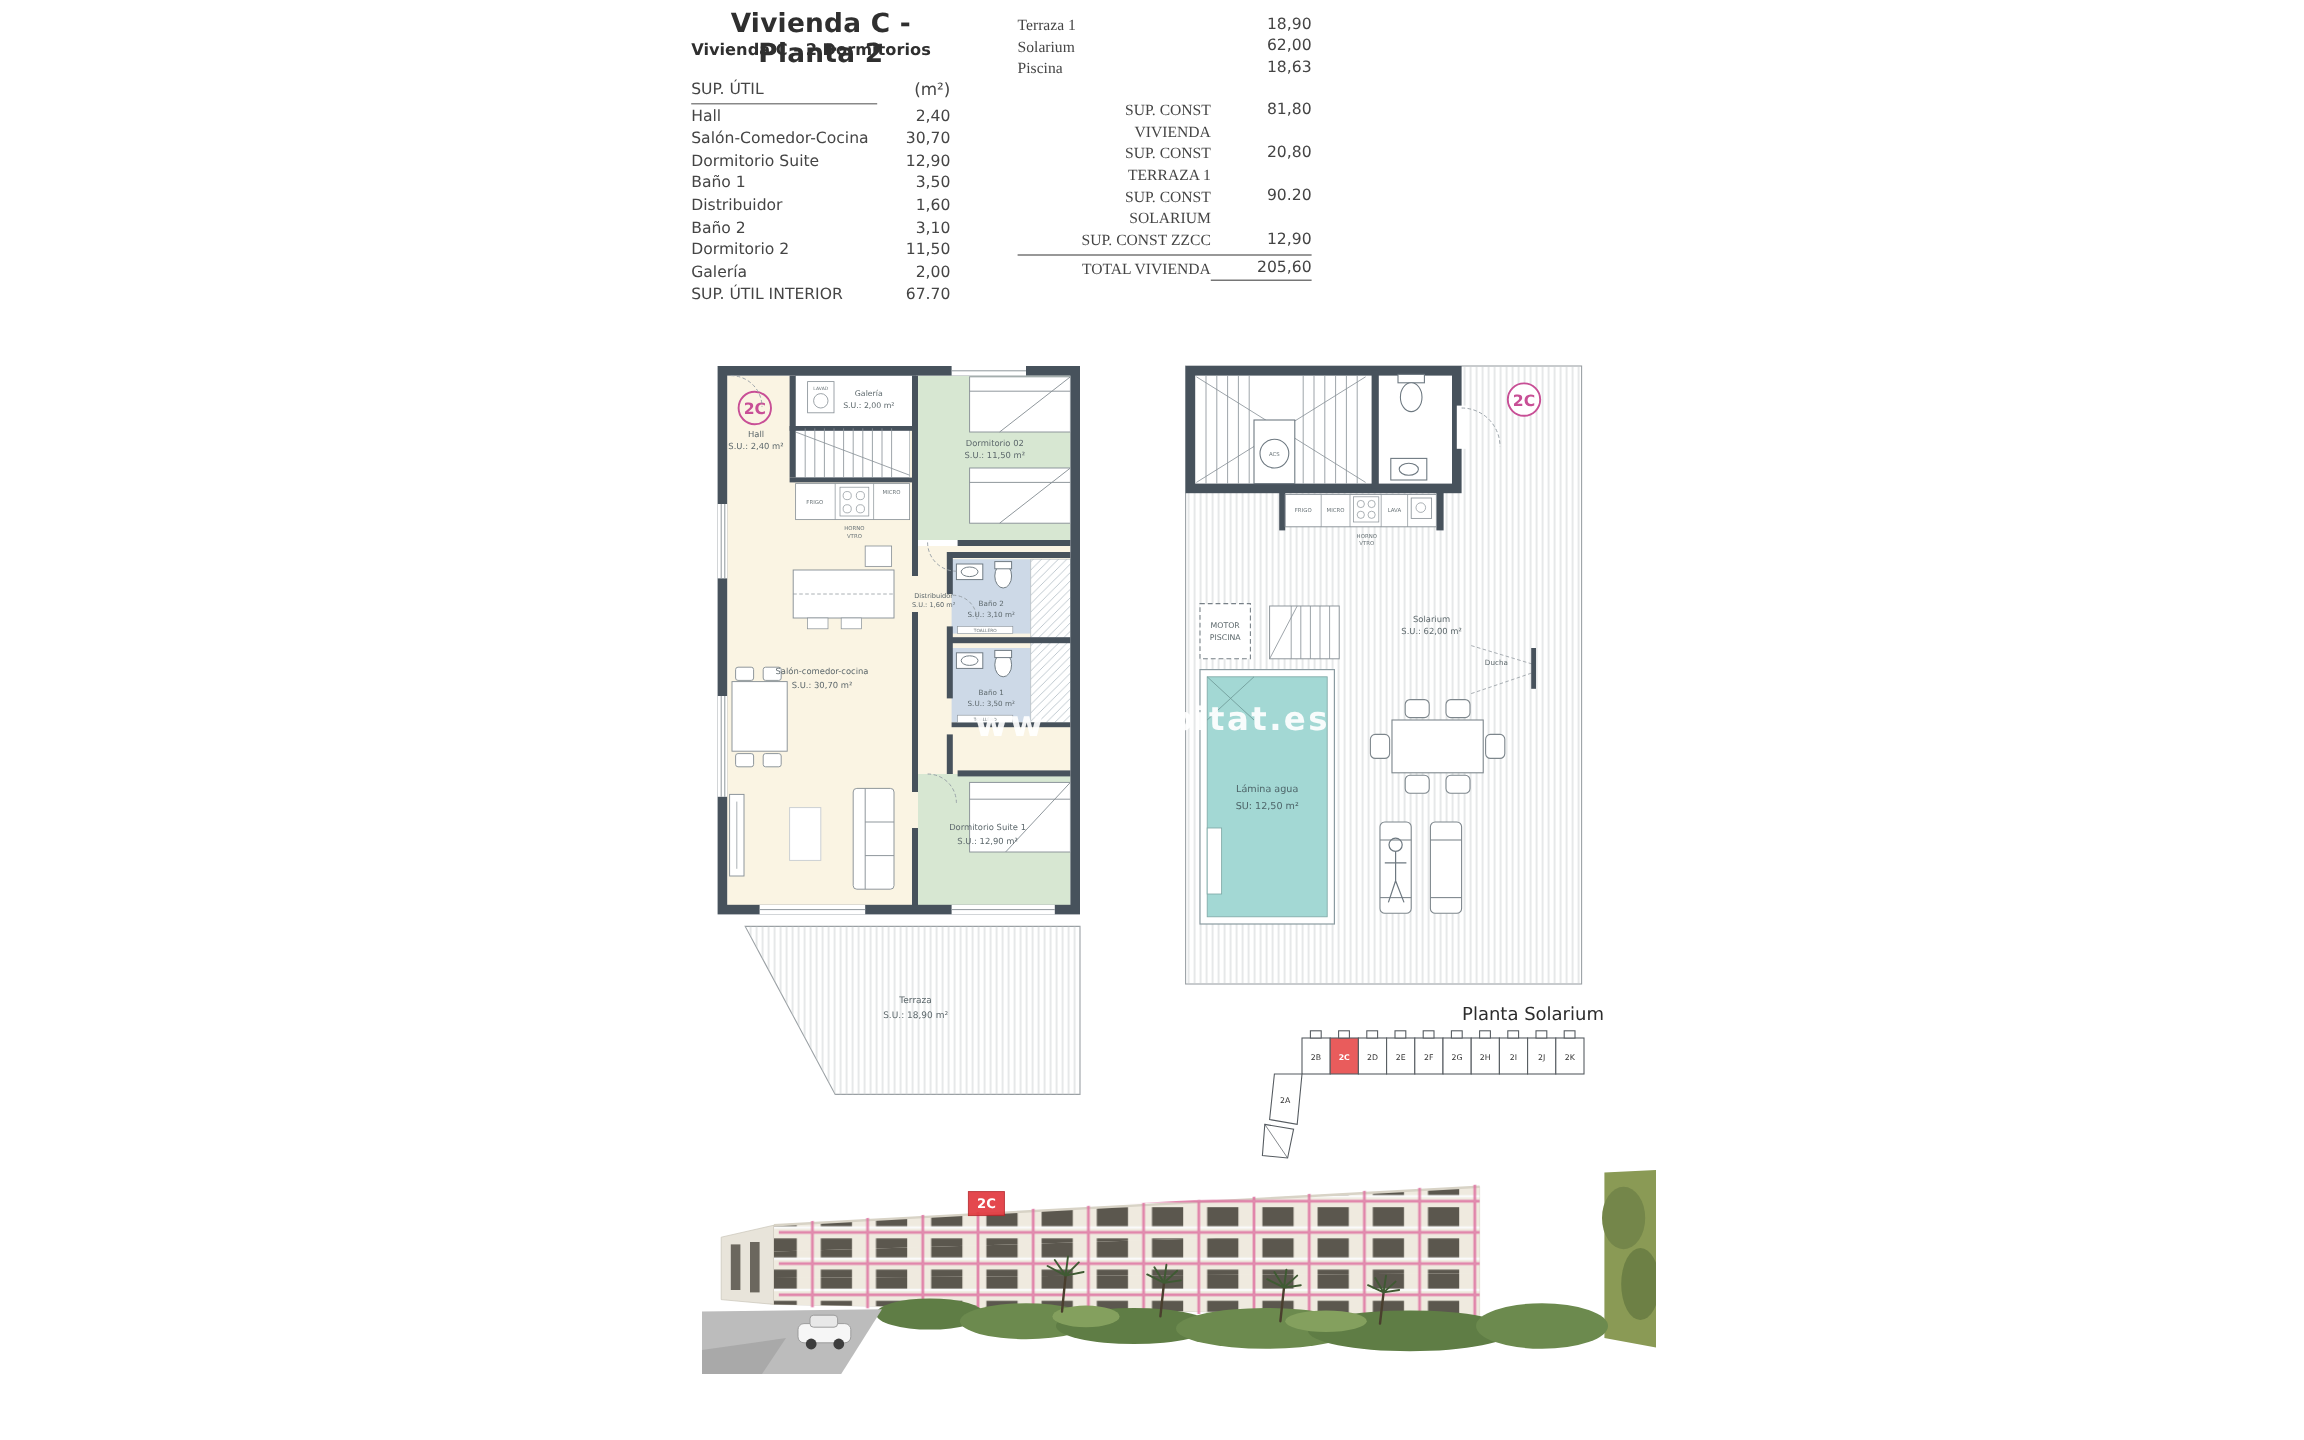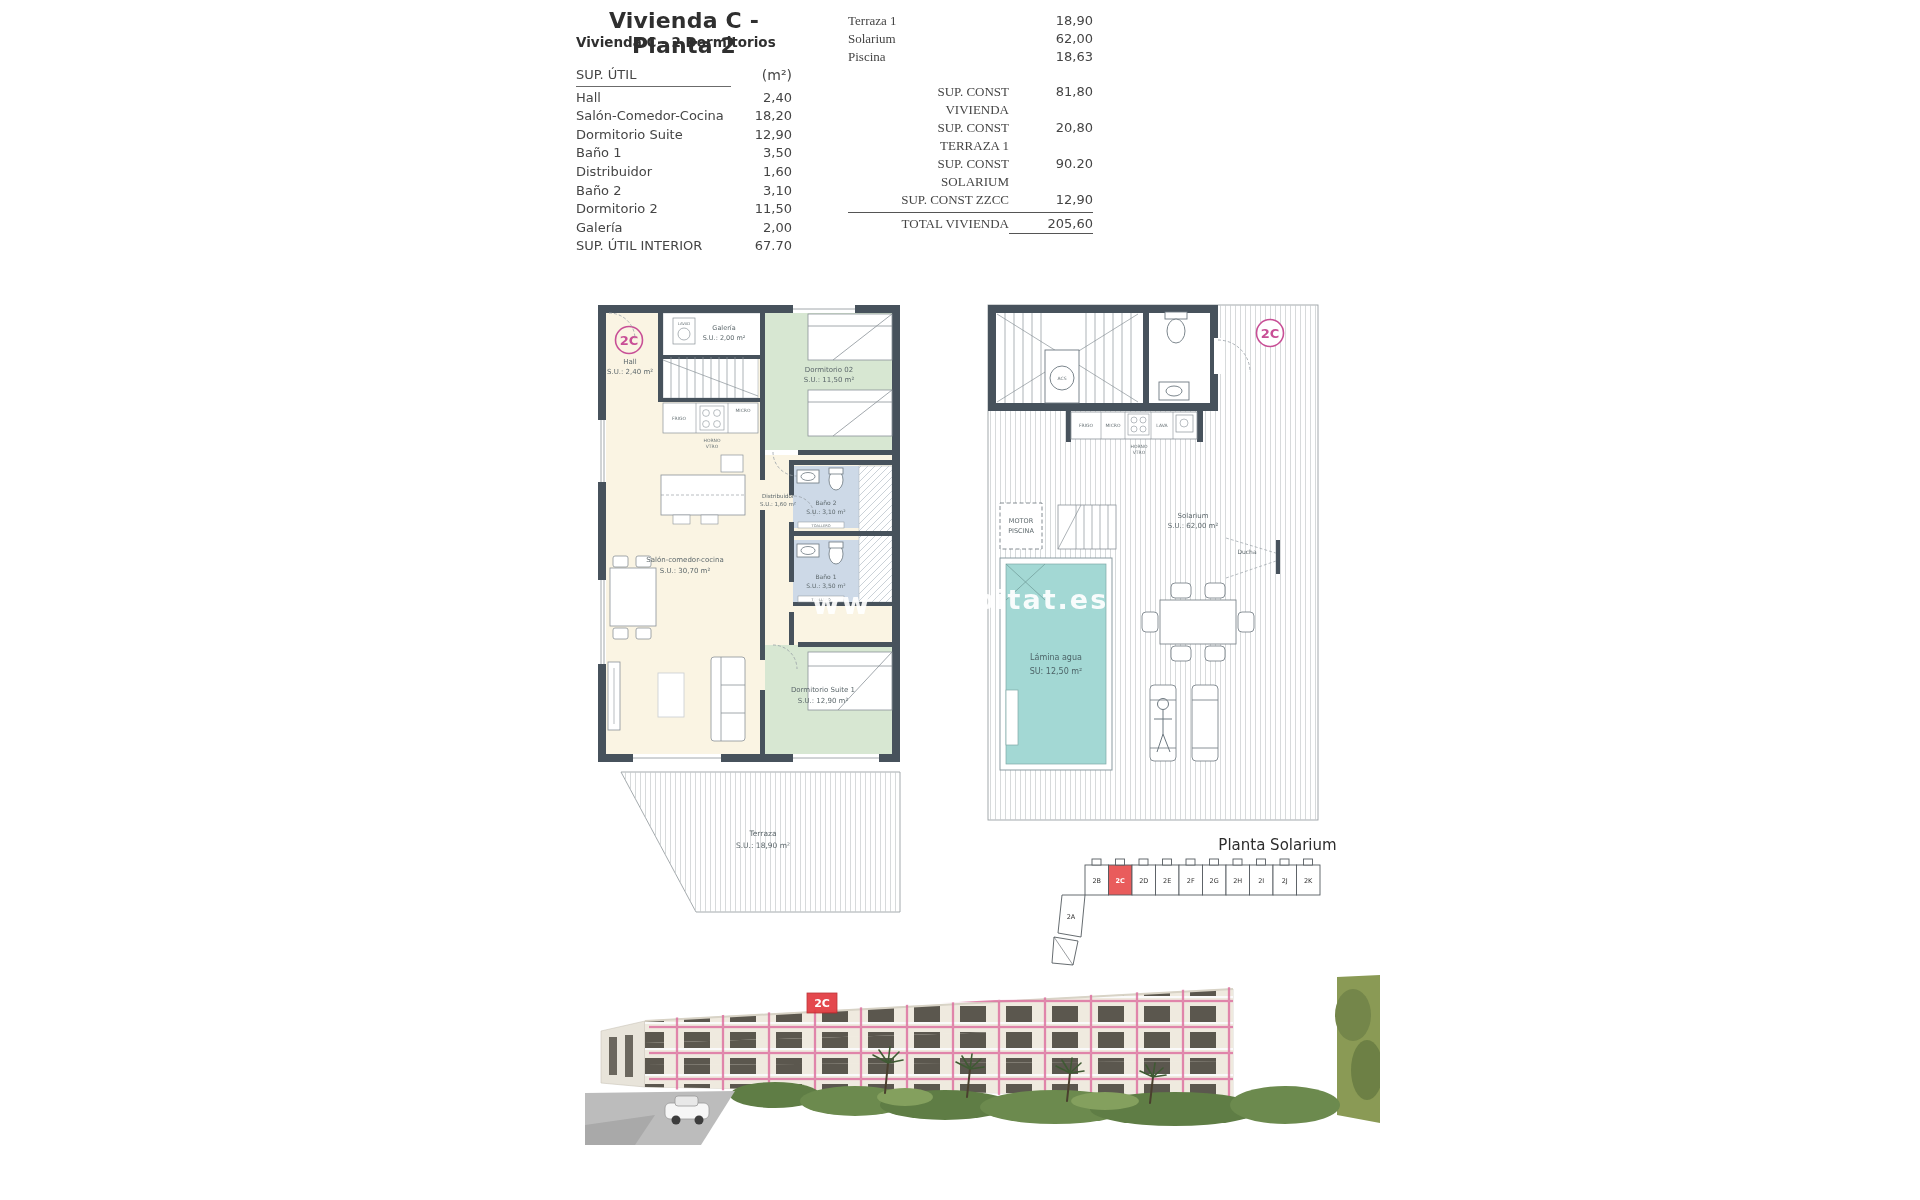--- a/index.html
+++ b/index.html
@@ -53,21 +53,21 @@
   <div class="su-head">
     <span class="su-head-label">SUP. ÚTIL</span>
     <span class="su-head-unit">(m²)</span>
   </div>
   <div class="su-row">
       <span class="lbl">Hall</span>
       <span class="val">2,40</span>
     </div>
   <div class="su-row">
       <span class="lbl">Salón-Comedor-Cocina</span>
-      <span class="val">18,20</span>
+      <span class="val">30,70</span>
     </div>
   <div class="su-row">
       <span class="lbl">Dormitorio Suite</span>
       <span class="val">12,90</span>
     </div>
   <div class="su-row">
       <span class="lbl">Baño 1</span>
       <span class="val">3,50</span>
     </div>
   <div class="su-row">

